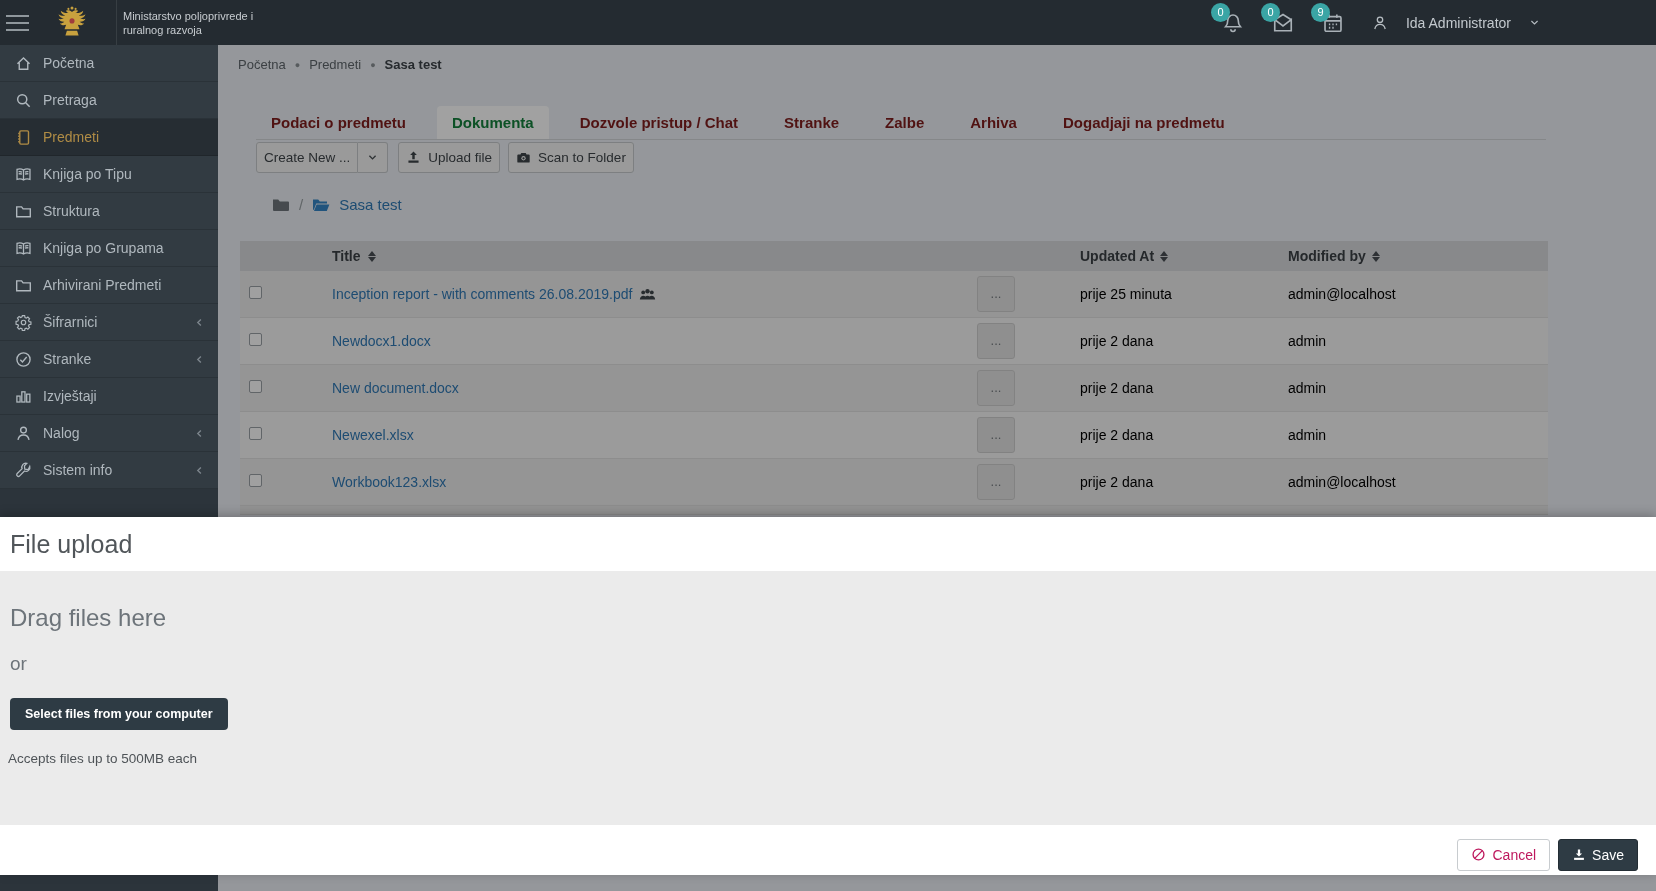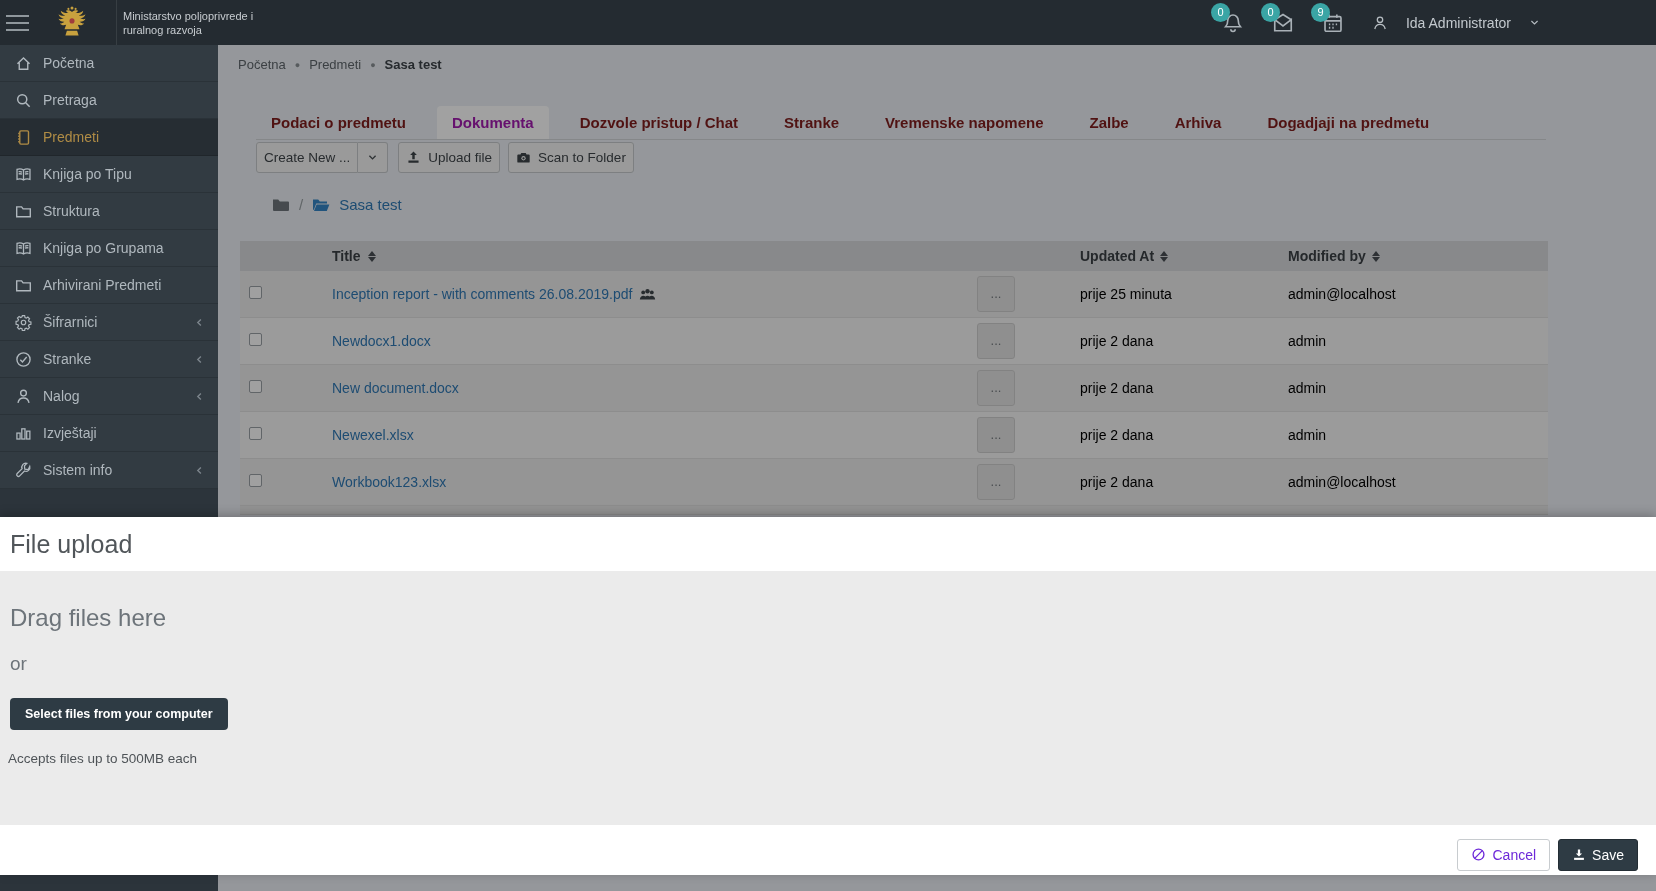--- a/index.html
+++ b/index.html
@@ -40,21 +40,21 @@
   .dim { position:absolute; inset:0; background:rgba(0,0,0,0.37); z-index:10; }
 
   .crumbs { padding:12px 20px 0 20px; font-size:13px; color:#5f666c; display:flex; align-items:center; gap:9px; }
   .crumbs a { color:#5f666c; text-decoration:none; cursor:pointer; }
   .crumb-sep { font-size:9px; color:#8b9196; }
   .crumb-cur { font-weight:bold; color:#3d4349; }
 
   .tabs { margin:34px 20px 0 38px; width:1290px; display:flex; gap:16px; border-bottom:1px solid #d3d6da; }
   .tab { padding:8px 15px; font-size:15px; font-weight:bold; color:#7f1d1d; background:none; border:none;
     border-radius:4px 4px 0 0; cursor:pointer; white-space:nowrap; }
-  .tab.active { background:#fff; color:#a21caf; }
+  .tab.active { background:#fff; color:#15803d; }
 
   .toolbar { margin:2px 0 0 38px; display:flex; align-items:flex-start; }
   .btn-default { height:31px; background:#f4f4f4; border:1px solid #c6cacd; color:#3f4549;
     font-size:13.5px; display:flex; align-items:center; gap:7px; padding:0 7px; cursor:pointer; font-family:inherit; }
   .btn-default svg { width:15px; height:15px; }
   .btn-create { border-radius:3px 0 0 3px; }
   .split-caret { width:30px; height:31px; background:#f4f4f4; border:1px solid #c6cacd; border-left:none;
     border-radius:0 3px 3px 0; display:flex; align-items:center; justify-content:center; color:#4a5054; cursor:pointer; }
   .split-caret svg { width:11px; height:11px; }
   .gap10 { width:10px; } .gap8 { width:8px; }
@@ -95,21 +95,21 @@
   .m-title { font-size:25px; font-weight:400; color:#51565a; }
   .m-body { height:266px; background:#ebebeb; padding:33px 10px 0 10px; }
   .drag-text { font-size:24px; color:#6d747a; }
   .or-text { font-size:19px; color:#6d747a; margin-top:21px; }
   .select-btn { margin-top:23px; height:32px; padding:0 15px; background:#2e3b44; color:#fff;
     font-size:12.5px; font-weight:bold; border:none; border-radius:4px; cursor:pointer; font-family:inherit; }
   .accepts { margin-top:21px; margin-left:-2px; font-size:13.5px; color:#4e5357; }
   .m-foot { height:52px; background:#fff; display:flex; justify-content:flex-end; align-items:flex-start;
     padding:14px 18px 0 0; gap:8px; }
   .btn-cancel { height:32px; padding:0 13px; background:#fff; border:1px solid #c8cccf; border-radius:3px;
-    color:#6d28d9; font-size:14px; display:flex; align-items:center; gap:6px; cursor:pointer; font-family:inherit; }
+    color:#be185d; font-size:14px; display:flex; align-items:center; gap:6px; cursor:pointer; font-family:inherit; }
   .btn-cancel svg { width:15px; height:15px; }
   .btn-save { height:32px; padding:0 13px; background:#2e3b44; border:1px solid #232d34; border-radius:3px;
     color:#fff; font-size:14px; display:flex; align-items:center; gap:6px; cursor:pointer; font-family:inherit; }
   .btn-save svg { width:14px; height:14px; }
 </style>
 </head>
 <body>
 
 <div class="app">
 
@@ -257,41 +257,41 @@
         </span>
       <span>Stranke</span>
       <span class="sb-chev">
           <svg viewBox="0 0 16 16" fill="none" stroke="currentColor" stroke-width="2">
             <path d="m10 3.5-4.5 4.5 4.5 4.5"></path>
           </svg>
         </span>
     </div>
     <div class="sb-item">
       <span class="sb-ic">
+          <svg viewBox="0 0 16 16" fill="none" stroke="currentColor" stroke-width="1.2">
+            <rect x="1.8" y="7.6" width="3" height="5.6"></rect>
+            <rect x="6.4" y="3.6" width="3" height="9.6"></rect>
+            <rect x="11" y="5.8" width="3" height="7.4"></rect>
+          </svg>
+        </span>
+      <span>Izvještaji</span>
+    </div>
+    <div class="sb-item">
+      <span class="sb-ic">
           <svg viewBox="0 0 16 16" fill="none" stroke="currentColor" stroke-width="1.3">
             <circle cx="8" cy="4.8" r="2.7"></circle>
             <path d="M2.8 14c.6-3 2.6-4.6 5.2-4.6s4.6 1.6 5.2 4.6"></path>
           </svg>
         </span>
       <span>Nalog</span>
       <span class="sb-chev">
           <svg viewBox="0 0 16 16" fill="none" stroke="currentColor" stroke-width="2">
             <path d="m10 3.5-4.5 4.5 4.5 4.5"></path>
           </svg>
         </span>
-    </div>
-    <div class="sb-item">
-      <span class="sb-ic">
-          <svg viewBox="0 0 16 16" fill="none" stroke="currentColor" stroke-width="1.2">
-            <rect x="1.8" y="7.6" width="3" height="5.6"></rect>
-            <rect x="6.4" y="3.6" width="3" height="9.6"></rect>
-            <rect x="11" y="5.8" width="3" height="7.4"></rect>
-          </svg>
-        </span>
-      <span>Izvještaji</span>
     </div>
     <div class="sb-item">
       <span class="sb-ic">
           <svg viewBox="0 0 16 16" fill="none" stroke="currentColor" stroke-width="1.2">
             <path d="M13.9 4.1a3.7 3.7 0 0 1-5 4.4l-4.5 4.6a1.6 1.6 0 0 1-2.3-2.3l4.6-4.5a3.7 3.7 0 0 1 4.4-5L8.9 3.5l.3 3.3 3.3.3z"></path>
           </svg>
         </span>
       <span>Sistem info</span>
       <span class="sb-chev">
           <svg viewBox="0 0 16 16" fill="none" stroke="currentColor" stroke-width="2">
@@ -309,21 +309,20 @@
       <a>Predmeti</a>
       <span class="crumb-sep">●</span>
       <span class="crumb-cur">Sasa test</span>
     </div>
 
     <div class="tabs">
       <button class="tab">Podaci o predmetu</button>
       <button class="tab active">Dokumenta</button>
       <button class="tab">Dozvole pristup / Chat</button>
       <button class="tab">Stranke</button>
-      <button class="tab">Vremenske napomene</button>
       <button class="tab">Zalbe</button>
       <button class="tab">Arhiva</button>
       <button class="tab">Dogadjaji na predmetu</button>
     </div>
 
     <div class="toolbar">
       <button class="btn-default btn-create">
         <span>Create New ...</span>
       </button>
       <button class="split-caret">

